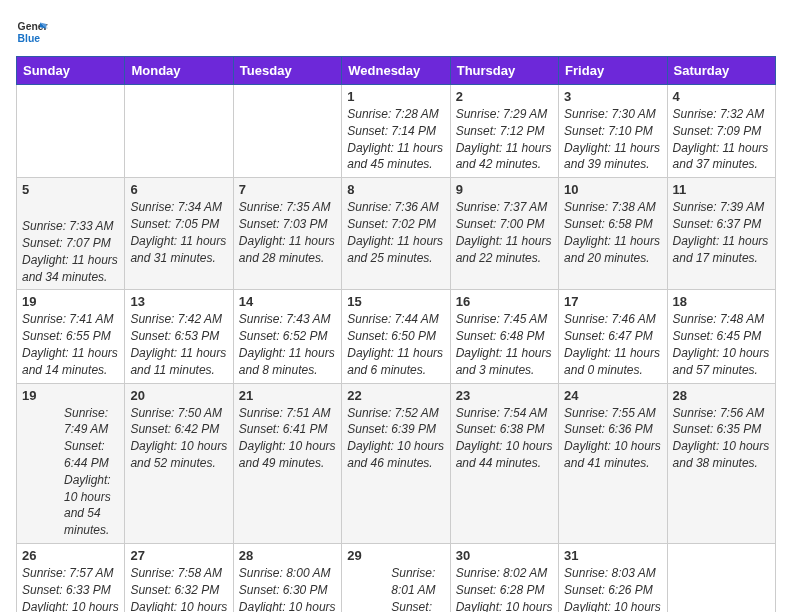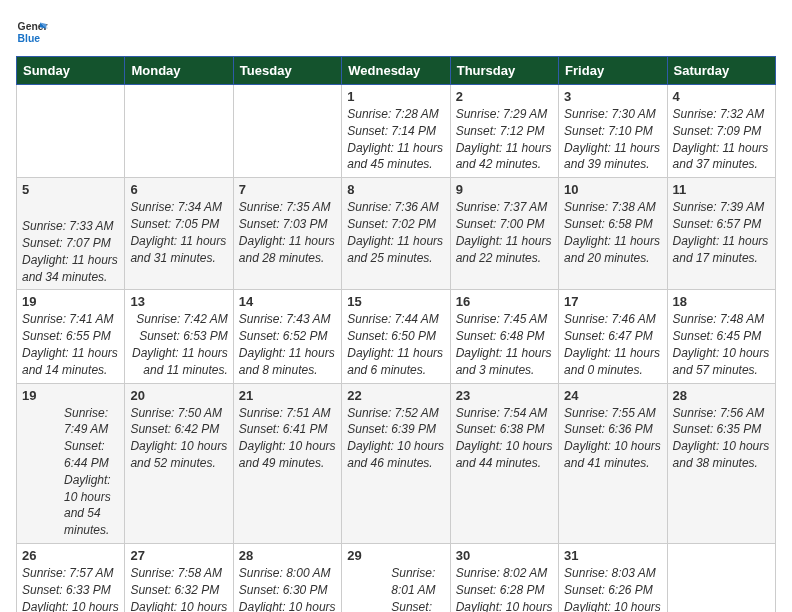--- a/index.html
+++ b/index.html
@@ -36,21 +36,21 @@
     .subtitle {
       font-size: 14px;
       color: #555;
     }
     .calendar {
       width: 100%;
       border-collapse: collapse;
       border: 1px solid #ccc;
     }
     .calendar th {
-      background-color: #14532d;
+      background-color: #6d28d9;
       color: #fff;
       text-align: left;
       padding: 6px 6px;
       font-size: 13px;
       font-weight: bold;
       border: 1px solid #2e5aa8;
     }
     .calendar td {
       vertical-align: top;
       border: 1px solid #ccc;
@@ -181,36 +181,36 @@
         <td>
           <span class="day-num">10</span>
           <div class="day-info" style="white-space: pre-line;">Sunrise: 7:38 AM
 Sunset: 6:58 PM
 Daylight: 11 hours
 and 20 minutes.</div>
         </td>
         <td>
           <span class="day-num">11</span>
           <div class="day-info" style="white-space: pre-line;">Sunrise: 7:39 AM
-Sunset: 6:57 PM
+Sunset: 6:37 PM
 Daylight: 11 hours
 and 17 minutes.</div>
         </td>
       </tr>
       <tr>
         <td>
           <span class="day-num">19</span>
           <div class="day-info" style="white-space: pre-line;">Sunrise: 7:41 AM
 Sunset: 6:55 PM
 Daylight: 11 hours
 and 14 minutes.</div>
         </td>
         <td>
           <span class="day-num">13</span>
-          <div class="day-info" style="white-space: pre-line; text-align: right;">Sunrise: 7:42 AM
+          <div class="day-info" style="white-space: pre-line;">Sunrise: 7:42 AM
 Sunset: 6:53 PM
 Daylight: 11 hours
 and 11 minutes.</div>
         </td>
         <td>
           <span class="day-num">14</span>
           <div class="day-info" style="white-space: pre-line;">Sunrise: 7:43 AM
 Sunset: 6:52 PM
 Daylight: 11 hours
 and 8 minutes.</div>

